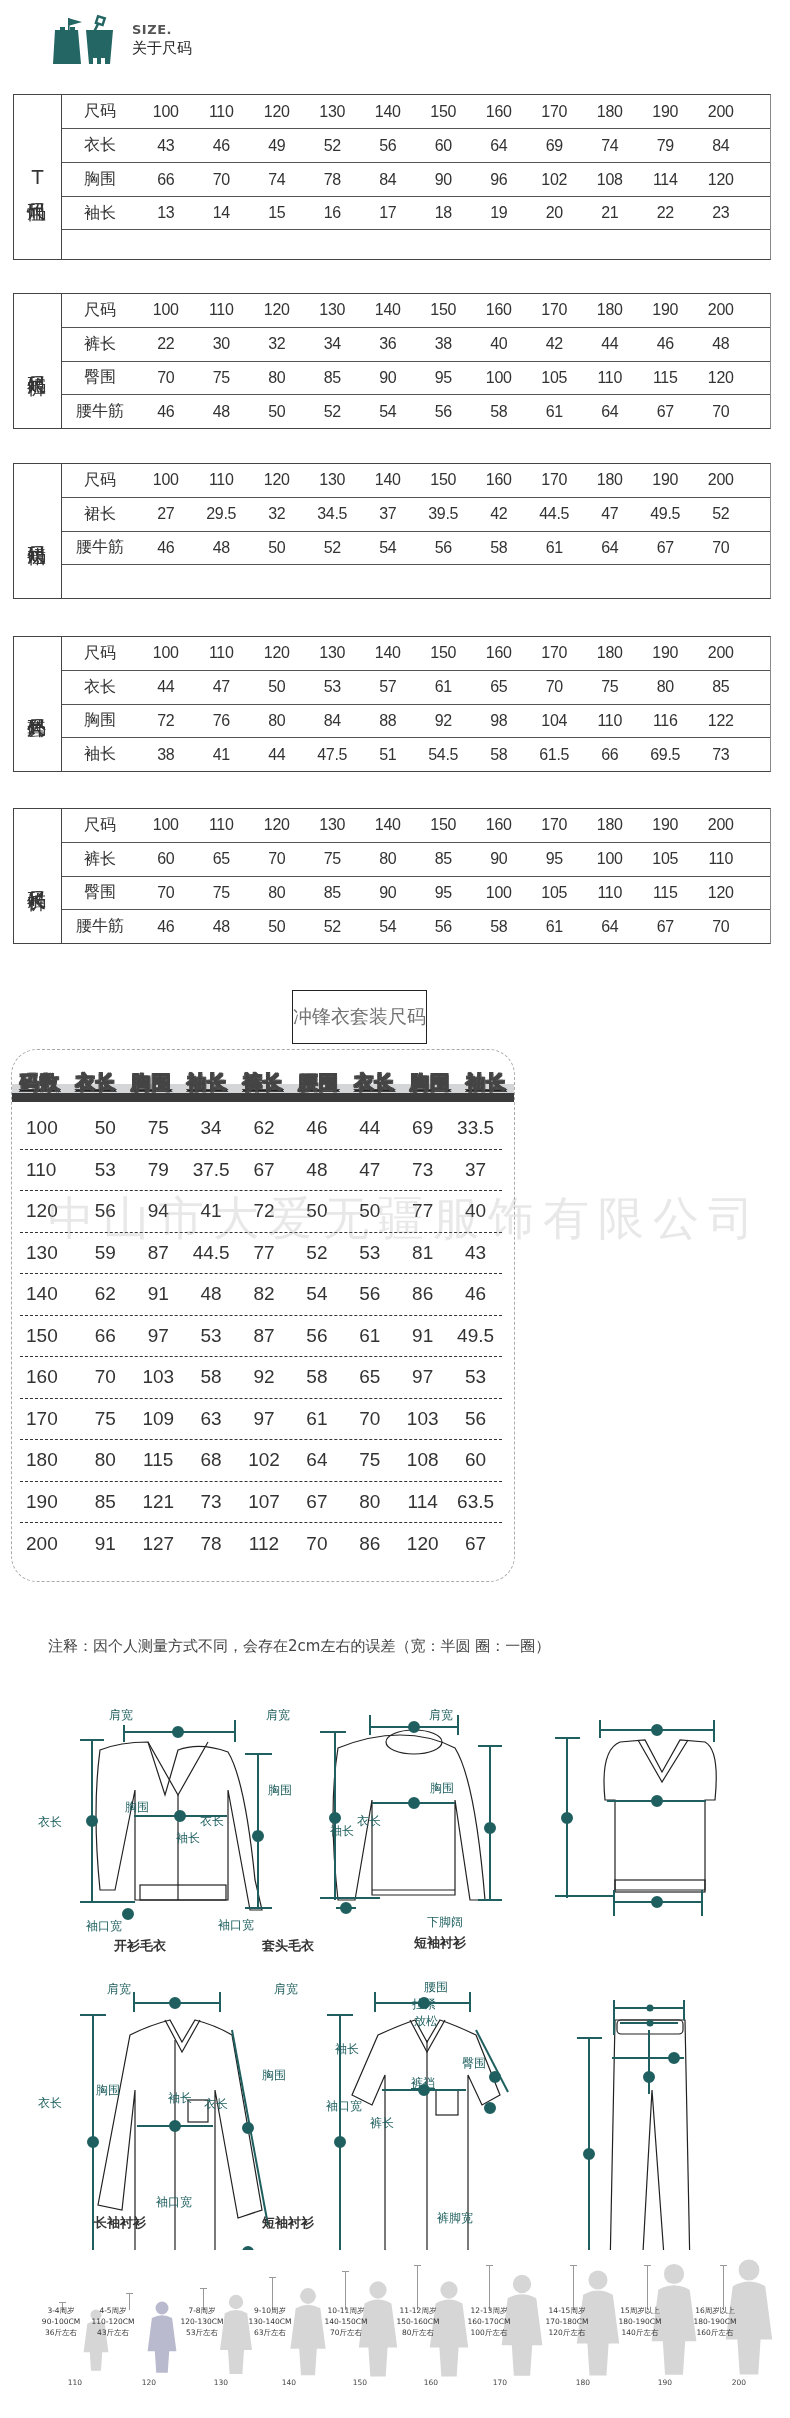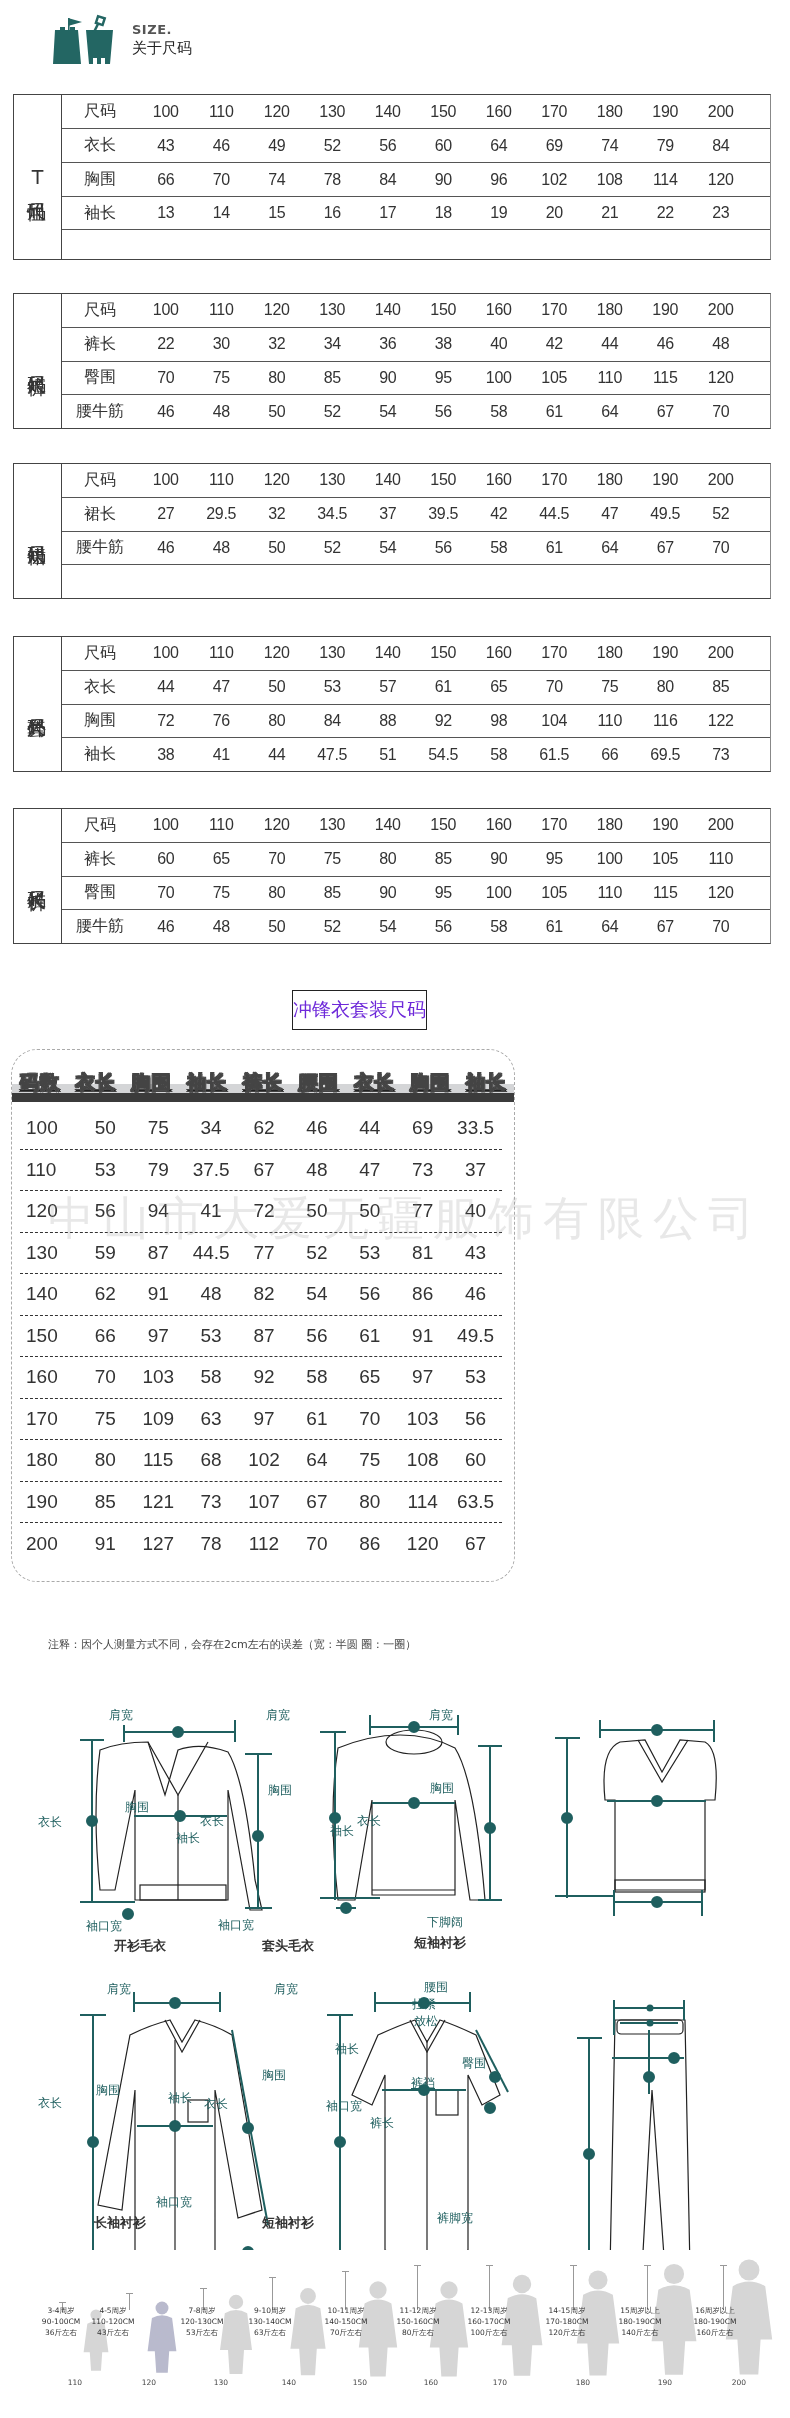--- a/index.html
+++ b/index.html
@@ -16,34 +16,34 @@
   .size-table { position: absolute; left: 13px; width: 758px; border-top: 1.5px solid #444; border-bottom: 1.5px solid #444; border-left: 1.5px solid #444; border-right: 1px solid #888; display: flex; }
   .size-table .cat { width: 48px; border-right: 1.5px solid #444; display: flex; align-items: center; justify-content: center; }
   .cat-label { font-size: 19px; line-height: 22px; color: #333; text-align: center; writing-mode: vertical-rl; text-orientation: upright; letter-spacing: 0; }
   .size-table .rows { flex: 1; display: flex; flex-direction: column; }
   .size-row { display: flex; align-items: center; border-bottom: 1px solid #555; }
   .size-row:last-child { border-bottom: none; }
   .size-row .rl { width: 76px; text-align: center; font-size: 16px; color: #333; }
   .size-row .rv { width: 55.5px; text-align: center; font-size: 16px; color: #333; font-family: "Liberation Sans", sans-serif; letter-spacing: -0.3px; }
 
   
-  .suit-title { position: absolute; left: 292px; top: 990px; width: 135px; height: 40px; border: 1.5px solid #222; display: flex; align-items: center; justify-content: center; font-size: 19px; color: #6d28d9; }
+  .suit-title { position: absolute; left: 292px; top: 990px; width: 135px; height: 54px; border: 1.5px solid #222; display: flex; align-items: center; justify-content: center; font-size: 19px; color: #737373; }
   .suit-card { position: absolute; left: 11px; top: 1049px; width: 504px; height: 533px; border: 1px dashed #aaa; border-radius: 26px; }
   .suit-head-bar-light { position: absolute; left: 12px; top: 1084px; width: 502px; height: 9px; background: #d4d5d7; }
   .suit-head-bar-dark { position: absolute; left: 12px; top: 1093px; width: 502px; height: 9px; background: #3b3b3b; }
   .suit-headers { position: absolute; left: 12px; top: 1070px; width: 502px; display: flex; text-decoration: underline; }
   .suit-headers .h { flex: 1; text-align: center; font-size: 19px; font-weight: bold; color: #fff; -webkit-text-stroke: 1px #444; text-shadow: 1px 1px 0 #444, -1px -1px 0 #444, 1px -1px 0 #444, -1px 1px 0 #444; letter-spacing: 1px; }
   .suit-rows { position: absolute; left: 20px; top: 1108px; width: 482px; }
   .suit-row { display: flex; height: 41.5px; align-items: center; border-bottom: 1px dashed #333; }
   .suit-row:last-child { border-bottom: none; }
   .suit-row .c { flex: 1; text-align: center; font-size: 19px; color: #333; font-family: "Liberation Sans", sans-serif; }
   .suit-row .c:first-child { text-align: left; padding-left: 6px; }
   .watermark { position: absolute; left: 48px; top: 1188px; font-size: 46px; color: rgba(150,150,150,0.22); letter-spacing: 9px; white-space: nowrap; pointer-events: none; }
 
-  .note { position: absolute; left: 48px; top: 1637px; font-size: 11px; color: #444; white-space: nowrap; }
+  .note { position: absolute; left: 48px; top: 1637px; font-size: 15px; color: #444; white-space: nowrap; }
 
   
   .garment { position: absolute; }
   .garment-name { position: absolute; font-size: 13px; color: #333; font-weight: bold; text-align: center; width: 120px; }
   .mlabel { position: absolute; font-size: 12px; color: #1f5f5f; white-space: nowrap; }
 
   
   .age-item { position: absolute; top: 2305px; width: 70px; text-align: center; font-size: 7.5px; line-height: 11px; color: #333; }
   .age-size { position: absolute; top: 2378px; font-size: 7.5px; color: #444; width: 40px; text-align: center; }
   .silhouette { position: absolute; }

